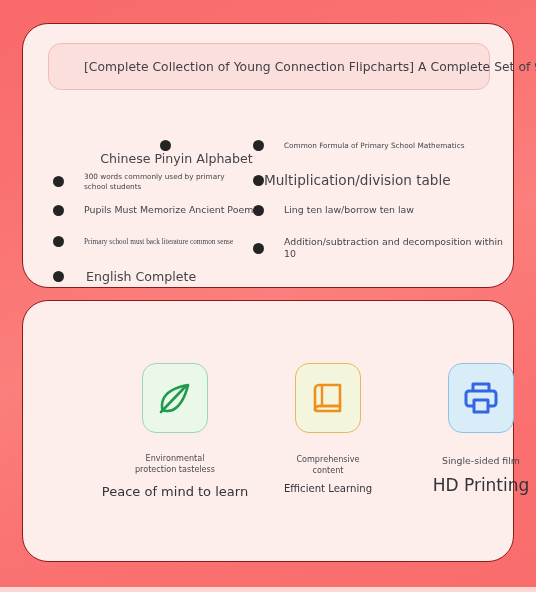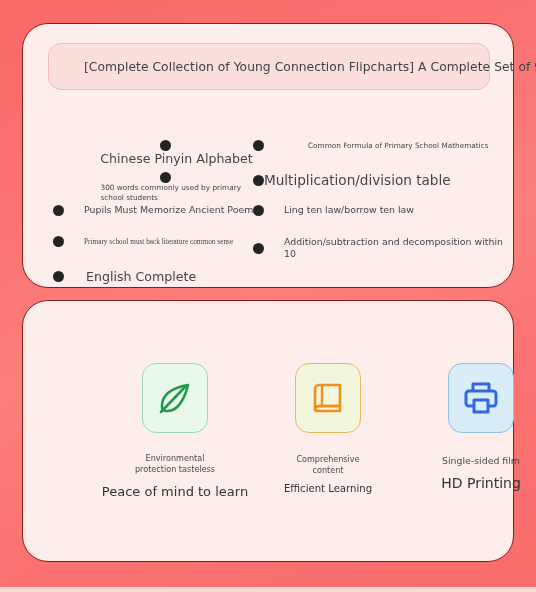--- a/index.html
+++ b/index.html
@@ -163,21 +163,21 @@
     text-align: center;
   }
   .card-title {
     margin-top: 10px;
     color: #333338;
     text-align: center;
     white-space: nowrap;
   }
   #card-0 .card-title { font-size: 13px; }
   #card-1 .card-title { font-size: 10.1px; }
-  #card-2 .card-title { font-size: 14px; }
+  #card-2 .card-title { font-size: 17px; }
 
   #card-1 .card-sub { margin-top: 21px; }
   #card-2 .card-sub { margin-top: 23px; font-size: 9.4px; }
   #card-2 .card-title { margin-top: 8px; }
   #card-1 .card-title { margin-top: 8px; }
 </style>
 </head>
 <body>
 
 <div id="stage">
@@ -186,39 +186,39 @@
 
     <div id="title-box" style="background: rgb(251, 223, 220); border-color: rgb(240, 188, 184);">
       <span id="title-text">[Complete Collection of Young Connection Flipcharts] A Complete Set of 9</span>
     </div>
 
     <div class="list-col" id="col-left">
         <div class="list-item" style="top: 8px; flex-direction: column;">
           <span class="bullet" style="background: rgb(36, 36, 36);"></span>
           <span class="item-text big">Chinese Pinyin Alphabet</span>
         </div>
-        <div class="list-item" style="top: 40px; flex-direction: column;">
+        <div class="list-item" style="top: 40px;">
           <span class="bullet" style="background: rgb(36, 36, 36);"></span>
           <span class="item-text small">300 words commonly used by primary school students</span>
         </div>
         <div class="list-item" style="top: 72px;">
           <span class="bullet" style="background: rgb(36, 36, 36);"></span>
           <span class="item-text med">Pupils Must Memorize Ancient Poems</span>
         </div>
         <div class="list-item" style="top: 104px; font-family: Liberation Serif, serif;">
           <span class="bullet" style="background: rgb(36, 36, 36);"></span>
           <span class="item-text small">Primary school must back literature common sense</span>
         </div>
         <div class="list-item" style="top: 137px;">
           <span class="bullet" style="background: rgb(36, 36, 36);"></span>
           <span class="item-text big">English Complete</span>
         </div>
       </div>
     <div class="list-col" id="col-right">
-        <div class="list-item" style="top: 8px; gap: 24px;">
+        <div class="list-item" style="top: 8px;">
           <span class="bullet" style="background: rgb(36, 36, 36);"></span>
           <span class="item-text small">Common Formula of Primary School Mathematics</span>
         </div>
         <div class="list-item" style="top: 40px;">
           <span class="bullet" style="background: rgb(36, 36, 36);"></span>
           <span class="item-text xl">Multiplication/division table</span>
         </div>
         <div class="list-item" style="top: 72px;">
           <span class="bullet" style="background: rgb(36, 36, 36);"></span>
           <span class="item-text med">Ling ten law/borrow ten law</span>

